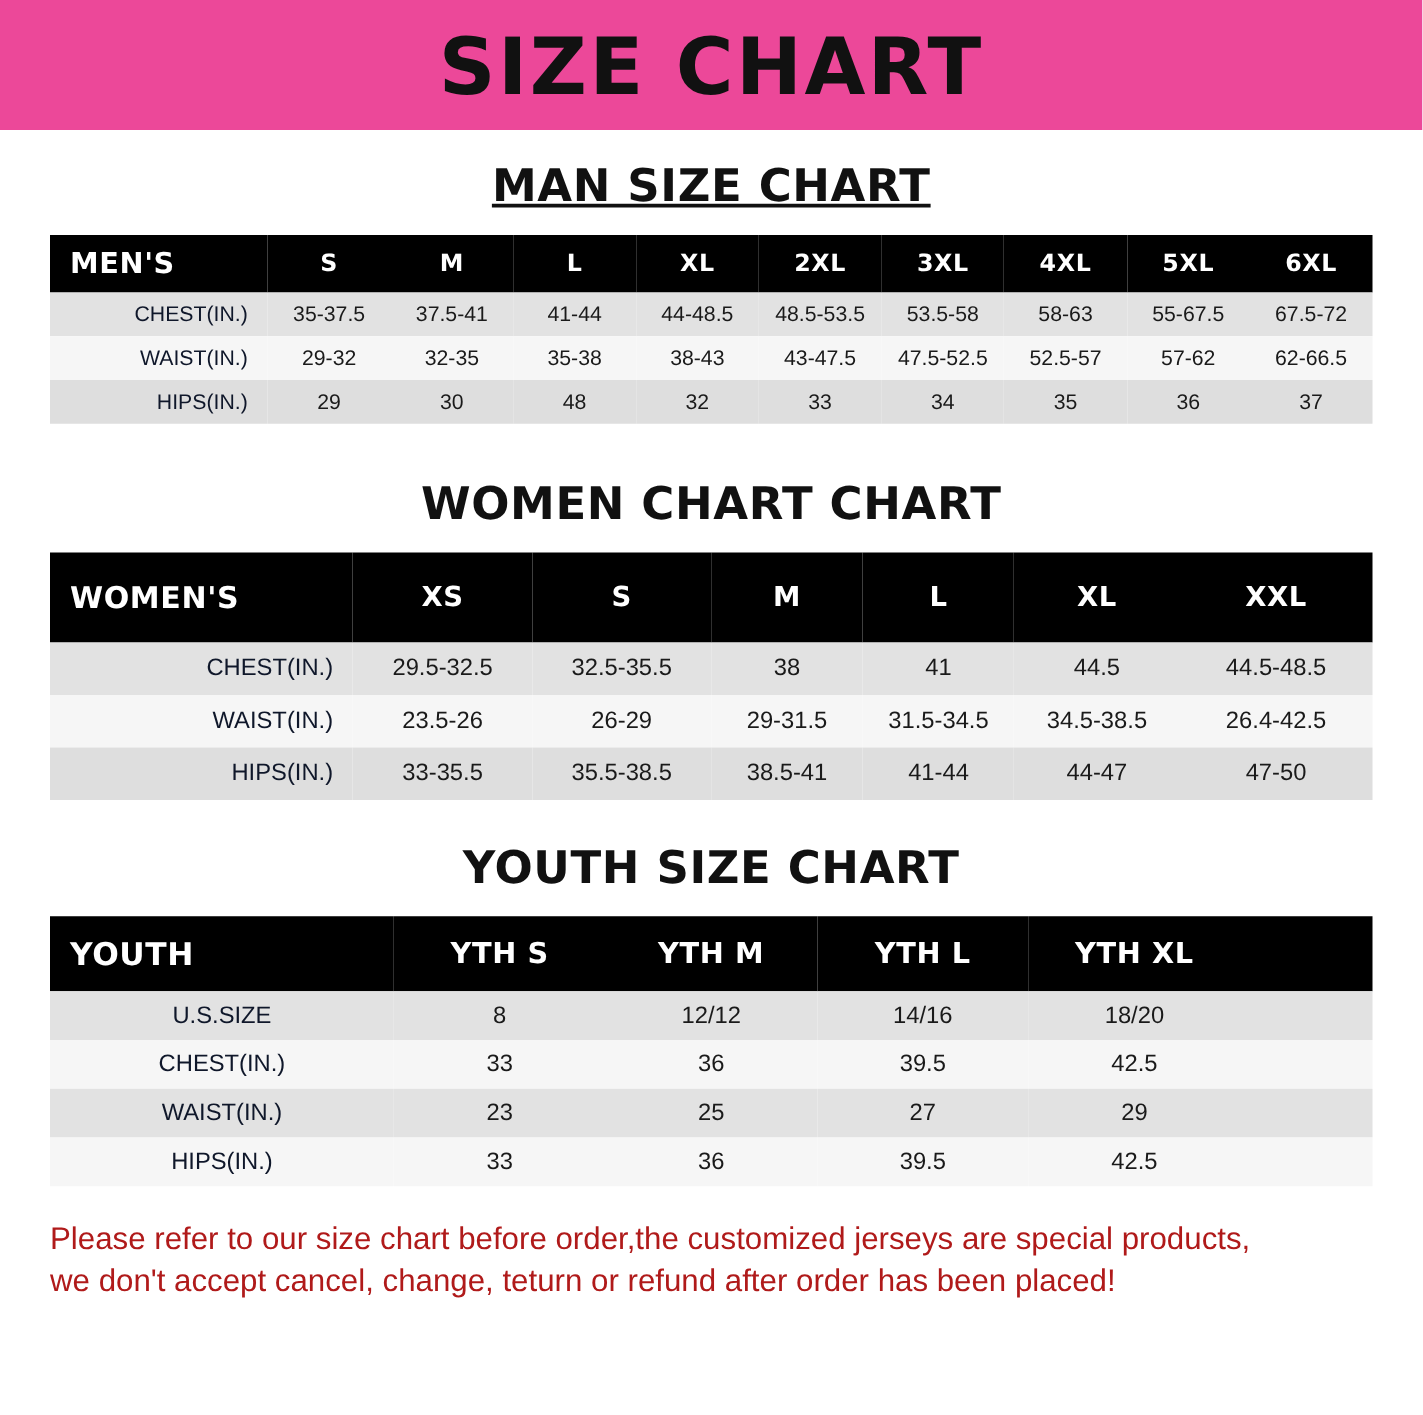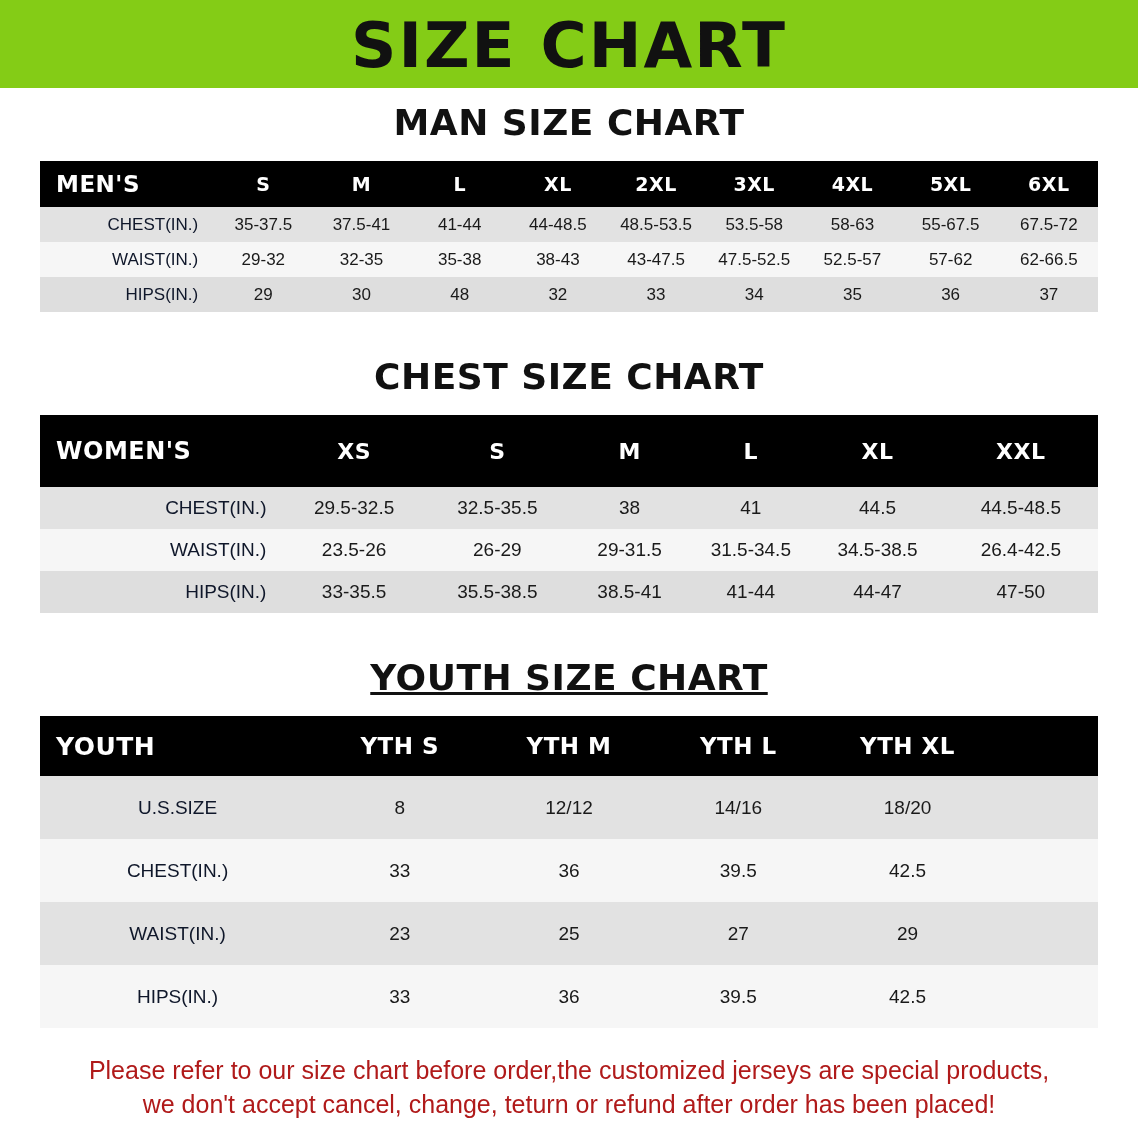--- a/index.html
+++ b/index.html
@@ -17,22 +17,22 @@
   }
   .page {
     width: 1138px;
     height: 1132px;
     position: relative;
     background: #ffffff;
   }
   
   .banner {
     width: 100%;
-    height: 88px;
-    background: #84cc16;
+    height: 104px;
+    background: #ec4899;
     display: flex;
     align-items: center;
     justify-content: center;
   }
   .banner-title {
     font-family: "DejaVu Sans", sans-serif;
     font-weight: bold;
     font-size: 63px;
     letter-spacing: 2px;
     color: #111111;
@@ -41,23 +41,23 @@
   }
   
   .section-heading {
     text-align: center;
     font-family: "DejaVu Sans", sans-serif;
     font-weight: bold;
     font-size: 36px;
     letter-spacing: 0.5px;
     color: #111111;
   }
-  #man-heading { margin-top: 14px; }
+  #man-heading { margin-top: 25px; text-decoration: underline; }
   #women-heading { margin-top: 44px; }
-  #youth-heading { margin-top: 44px; text-decoration: underline; }
+  #youth-heading { margin-top: 34px; }
 
   
   .table-wrap {
     margin: 18px 40px 0 40px;
   }
   table {
     width: 100%;
     border-collapse: collapse;
     table-layout: fixed;
   }
@@ -109,32 +109,32 @@
 
   
   #women-table thead th { height: 72px; font-size: 22px; }
   #women-table thead th.rowlabel { font-size: 24px; }
   #women-table tbody tr { height: 42px; }
   #women-table tbody td { font-size: 19px; }
 
   
   #youth-table thead th { height: 60px; font-size: 23px; }
   #youth-table thead th.rowlabel { font-size: 25px; }
-  #youth-table tbody tr { height: 63px; }
+  #youth-table tbody tr { height: 39px; }
   #youth-table tbody td { font-size: 19px; }
   #youth-table tbody td.rowlabel { text-align: center; padding-right: 0; }
 
   
   .note {
     margin: 26px 40px 0 40px;
     color: #b01a1a;
     font-family: "Liberation Sans", sans-serif;
     font-size: 25px;
     line-height: 1.35;
-    text-align: center;
+    text-align: left;
   }
 </style>
 </head>
 <body>
 
 <div class="page">
 
   <div class="banner">
     <div class="banner-title">SIZE CHART</div>
   </div>
@@ -203,21 +203,21 @@
           <td>33</td>
           <td>34</td>
           <td>35</td>
           <td>36</td>
           <td>37</td>
         </tr>
       </tbody>
     </table>
   </div>
 
-  <div class="section-heading" id="women-heading">CHEST SIZE CHART</div>
+  <div class="section-heading" id="women-heading">WOMEN CHART CHART</div>
 
   <div class="table-wrap">
     <table id="women-table">
       <colgroup>
         <col style="width:22%">
         <col style="width:13%">
           <col style="width:13%">
           <col style="width:11%">
         <col style="width:11%">
           <col style="width:12%">

